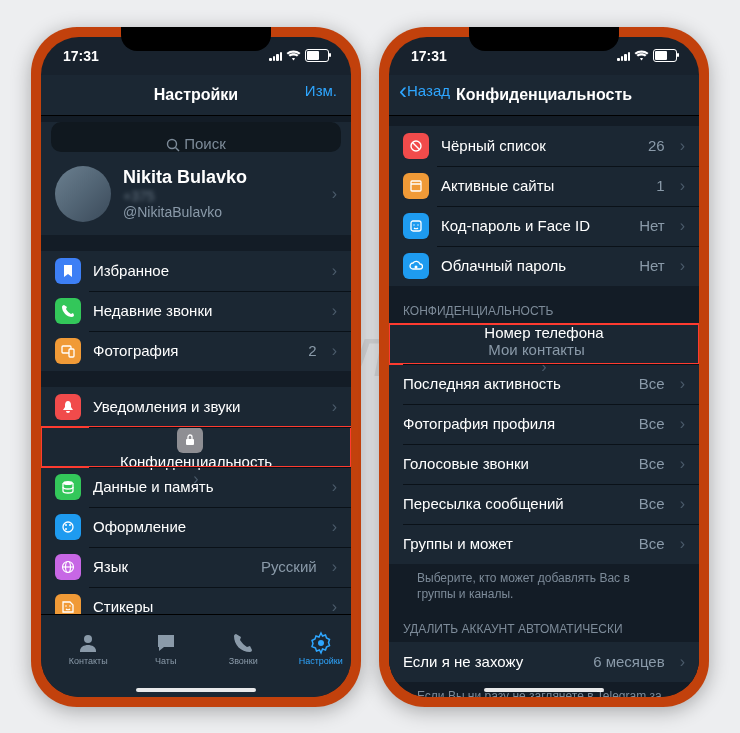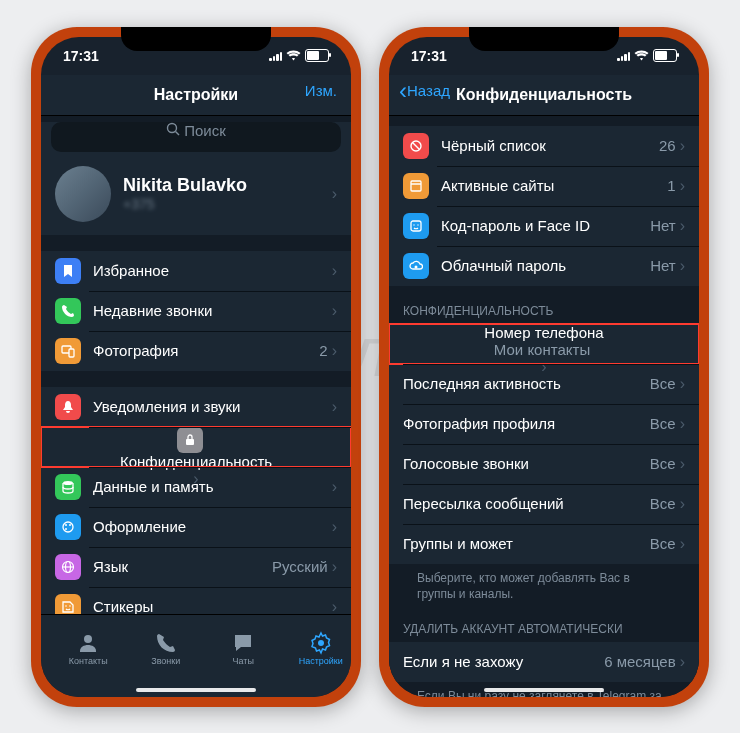--- a/index.html
+++ b/index.html
@@ -88,21 +88,21 @@
   .nav-left { left: 10px; }
   .nav-right { right: 14px; }
   .back-chev { font-size: 24px; line-height: 1; margin-right:0px;}
   .content { flex:1; overflow:hidden; background:#131c26; }
   .search-bar {
     margin: 6px 10px;
     background: #10181f;
     border-radius: 10px;
     height: 30px;
     display:flex;
-    align-items:flex-start;
+    align-items:flex-end;
     justify-content:center;
     color:#7d8b99;
     font-size:15px;
     gap:4px;
   }
   .profile {
     display:flex;
     align-items:center;
     padding: 8px 14px 12px;
     gap:12px;
@@ -135,21 +135,21 @@
   }
   .row.noicon + .row.noicon::before { left:14px; }
   .ic {
     width:26px;height:26px;border-radius:6px;
     margin-right:12px;
     display:flex;align-items:center;justify-content:center;
     flex-shrink:0;
     font-size:15px;color:#fff;
   }
   .lbl { flex:1; font-size:15px; }
-  .val { color:#8a9aa9;font-size:15px;margin-right:4px; }
+  .val { color:#8a9aa9;font-size:15px;margin-right:15px; }
   .chev { color:#4a5a6a; font-size:16px; }
   .hdr {
     font-size:12px;
     color:#7d8b99;
     padding: 18px 14px 6px;
     text-transform:uppercase;
   }
   .ftr {
     font-size:12px;
     color:#7d8b99;
@@ -223,20 +223,21 @@
               <circle cx="6" cy="6" r="4.5" stroke="#7d8b99" stroke-width="1.4" fill="none"></circle>
               <line x1="9.5" y1="9.5" x2="13" y2="13" stroke="#7d8b99" stroke-width="1.4"></line>
             </svg>
           <span>Поиск</span>
         </div>
         <div class="profile">
           <div class="avatar"></div>
           <div class="pinfo">
             <div class="pname">Nikita Bulavko</div>
             <div class="pphone">+375</div>
+            <div class="puser">@NikitaBulavko</div>
           </div>
           <span class="chev">›</span>
         </div>
       </div>
 
       <div class="group" id="lg1">
           <div class="row">
             <span class="ic" style="background:#3d7ff5">
               <svg width="14" height="14" viewBox="0 0 14 14">
                 <path d="M3 1h8v12l-4-3-4 3z" fill="#fff"></path>
@@ -340,29 +341,29 @@
     <div class="tabbar" id="tabbar">
         <div class="tab">
           <svg class="ticon" viewBox="0 0 24 24" fill="currentColor">
             <circle cx="12" cy="8" r="4"></circle>
             <path d="M4 20c0-4 4-6 8-6s8 2 8 6v1H4z"></path>
           </svg>
           <span>Контакты</span>
         </div>
         <div class="tab">
           <svg class="ticon" viewBox="0 0 24 24" fill="currentColor">
-            <path d="M5 3c-1 0-2 1-2 2 0 9 7 16 16 16 1 0 2-1 2-2l-2-4-3 1c-3-2-5-4-7-7l1-3z"></path>
-          </svg>
-          <span>Звонки</span>
+            <path d="M4 4h16v12H10l-5 4V16H4z"></path>
+          </svg>
+          <span>Чаты</span>
         </div>
         <div class="tab">
           <svg class="ticon" viewBox="0 0 24 24" fill="currentColor">
-            <path d="M4 4h16v12H10l-5 4V16H4z"></path>
-          </svg>
-          <span>Чаты</span>
+            <path d="M5 3c-1 0-2 1-2 2 0 9 7 16 16 16 1 0 2-1 2-2l-2-4-3 1c-3-2-5-4-7-7l1-3z"></path>
+          </svg>
+          <span>Звонки</span>
         </div>
         <div class="tab active">
           <svg class="ticon" viewBox="0 0 24 24" fill="currentColor">
             <circle cx="12" cy="12" r="3"></circle>
             <path d="M12 2l1.5 3 3-1 1 3 3 1.5-1 3 1 3-3 1.5-1 3-3-1L12 22l-1.5-3-3 1-1-3L3 15.5l1-3-1-3L6 8l1-3 3 1z" fill="none" stroke="currentColor" stroke-width="1.5"></path>
           </svg>
           <span>Настройки</span>
         </div>
       </div>
     <div class="home-ind"></div>

